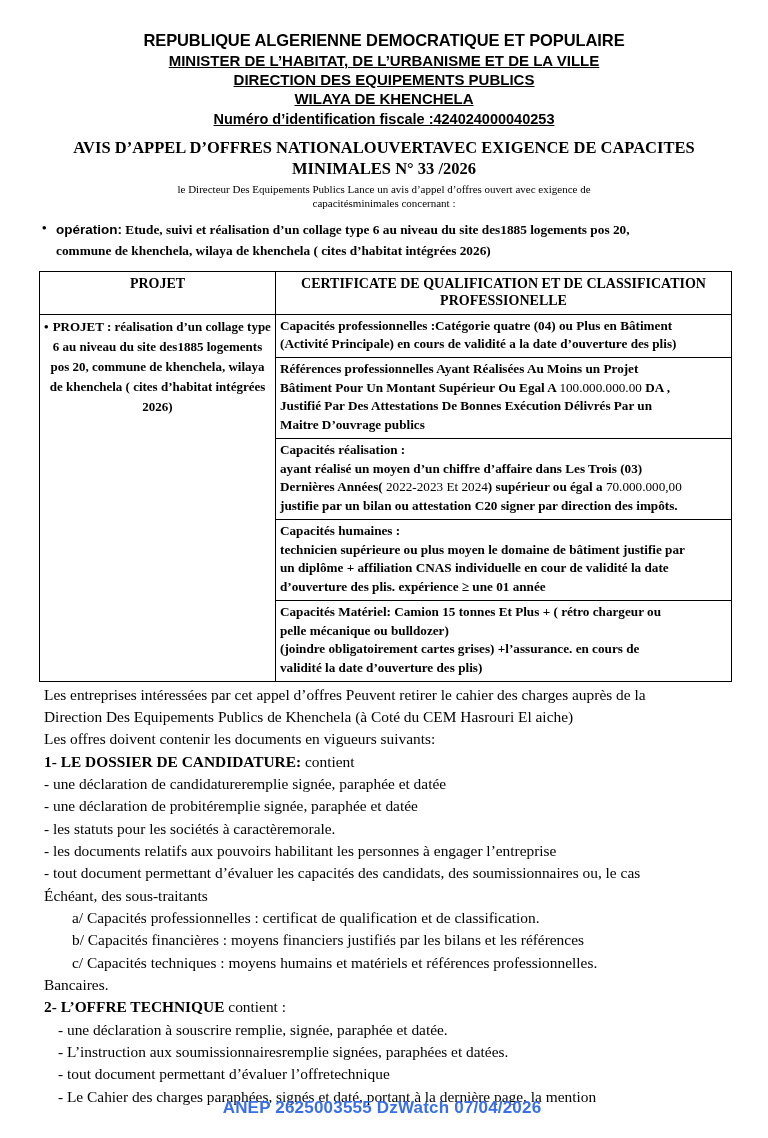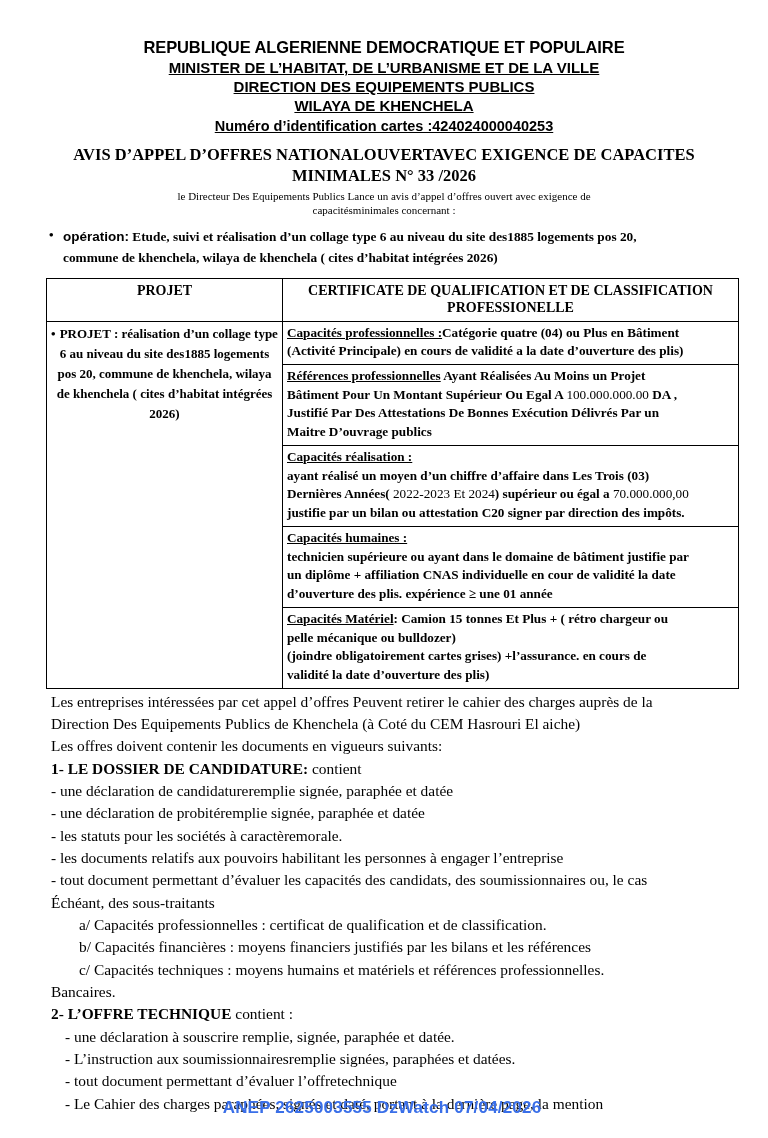--- a/index.html
+++ b/index.html
@@ -9,21 +9,21 @@
     height:1138px;
     position:relative;
     font-family:"Liberation Serif", serif;
     color:#000;
     overflow:hidden;
   }
   .page{
     width:768px;
     height:1138px;
     box-sizing:border-box;
-    padding:15px;
+    padding:8px;
     position:relative;
   }
 
   
   .header{
     text-align:center;
     font-family:"Liberation Sans", sans-serif;
     font-weight:bold;
     padding-top:22px;
   }
@@ -124,21 +124,21 @@
   td.projet-cell .bullet{
     display:inline-block;
     margin-right:4px;
   }
   td.cap{
     font-weight:bold;
     font-size:13.2px;
     line-height:1.42;
     padding:3px 4px 4px 6px;
   }
-  td.cap .u{text-decoration:underline;}
+  td.cap .u{}
   .lightnum{font-weight:normal;}
 
   
   .body-text{
     margin:0;
     padding:2px 24px 0 36px;
     font-size:15.4px;
     line-height:1.45;
   }
   .body-text p{margin:0;}
@@ -163,21 +163,21 @@
 </head>
 <body>
 
 <div class="page">
 
   <div class="header">
     <div class="l1">REPUBLIQUE ALGERIENNE DEMOCRATIQUE ET POPULAIRE</div>
     <div class="l2">MINISTER DE L’HABITAT, DE L’URBANISME ET DE LA VILLE</div>
     <div class="l3">DIRECTION DES EQUIPEMENTS  PUBLICS</div>
     <div class="l4">WILAYA DE KHENCHELA</div>
-    <div class="l5">Numéro d’identification cartes :424024000040253</div>
+    <div class="l5">Numéro d’identification fiscale :424024000040253</div>
   </div>
 
   <div class="title-block">
     <div class="avis">AVIS D’APPEL  D’OFFRES NATIONALOUVERTAVEC EXIGENCE DE CAPACITES</div>
     <div class="avis">MINIMALES N° 33 /2026</div>
   </div>
   <div class="intro">
     <div>le Directeur  Des Equipements Publics Lance un avis d’appel  d’offres ouvert avec exigence de</div>
     <div>capacitésminimales concernant :</div>
   </div>
@@ -225,21 +225,21 @@
         <td class="cap">
           <span class="u">Capacités réalisation :</span><br>
           <span> ayant réalisé un moyen d’un  chiffre d’affaire dans Les Trois (03)</span><br>
           <span>Dernières Années(</span><span class="lightnum"> 2022-2023 Et 2024</span><span>) supérieur ou égal a </span><span class="lightnum">70.000.000,00</span><br>
           <span>justifie par un bilan ou attestation C20 signer par direction des impôts.</span>
         </td>
       </tr>
       <tr>
         <td class="cap">
           <span class="u">Capacités humaines :</span><br>
-          <span>technicien supérieure ou ayant dans le domaine de bâtiment justifie par</span><br>
+          <span>technicien supérieure ou plus moyen le domaine de bâtiment justifie par</span><br>
           <span>un diplôme + affiliation CNAS individuelle en cour de validité la date</span><br>
           <span>d’ouverture des plis. expérience ≥  une 01 année</span>
         </td>
       </tr>
       <tr>
         <td class="cap">
           <span class="u">Capacités Matériel</span><span>: Camion  15 tonnes Et Plus + ( rétro chargeur ou</span><br>
           <span>pelle mécanique ou bulldozer)</span><br>
           <span>(joindre obligatoirement  cartes grises)  +l’assurance.  en cours de</span><br>
           <span>validité la date d’ouverture des plis)</span>

